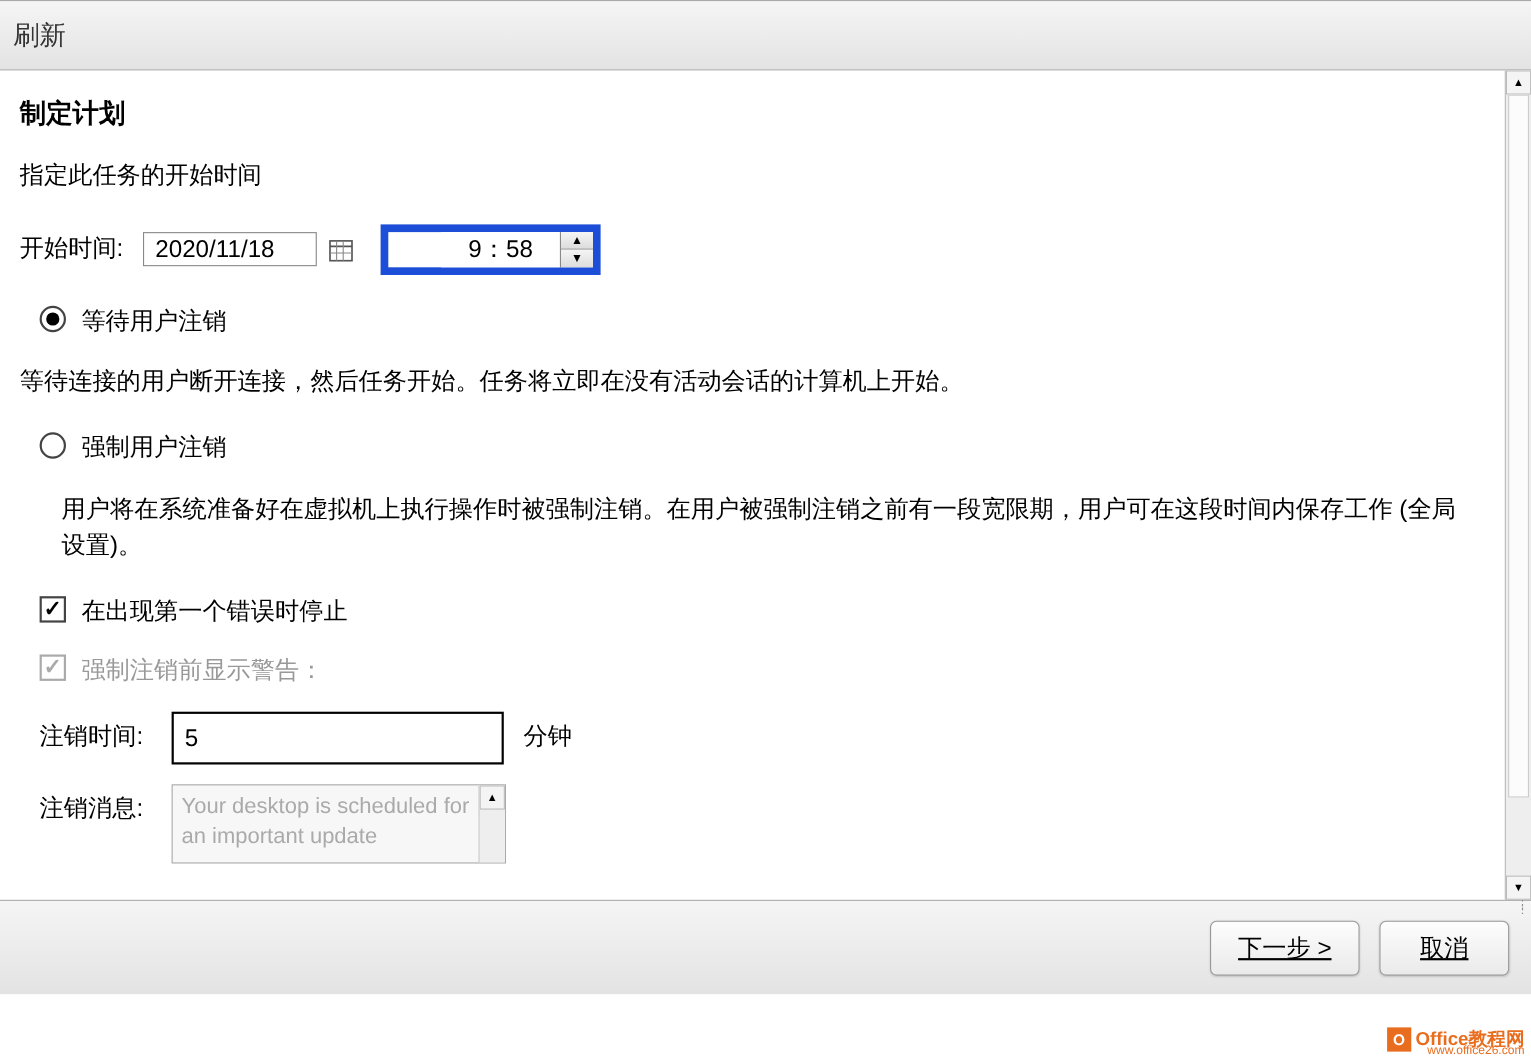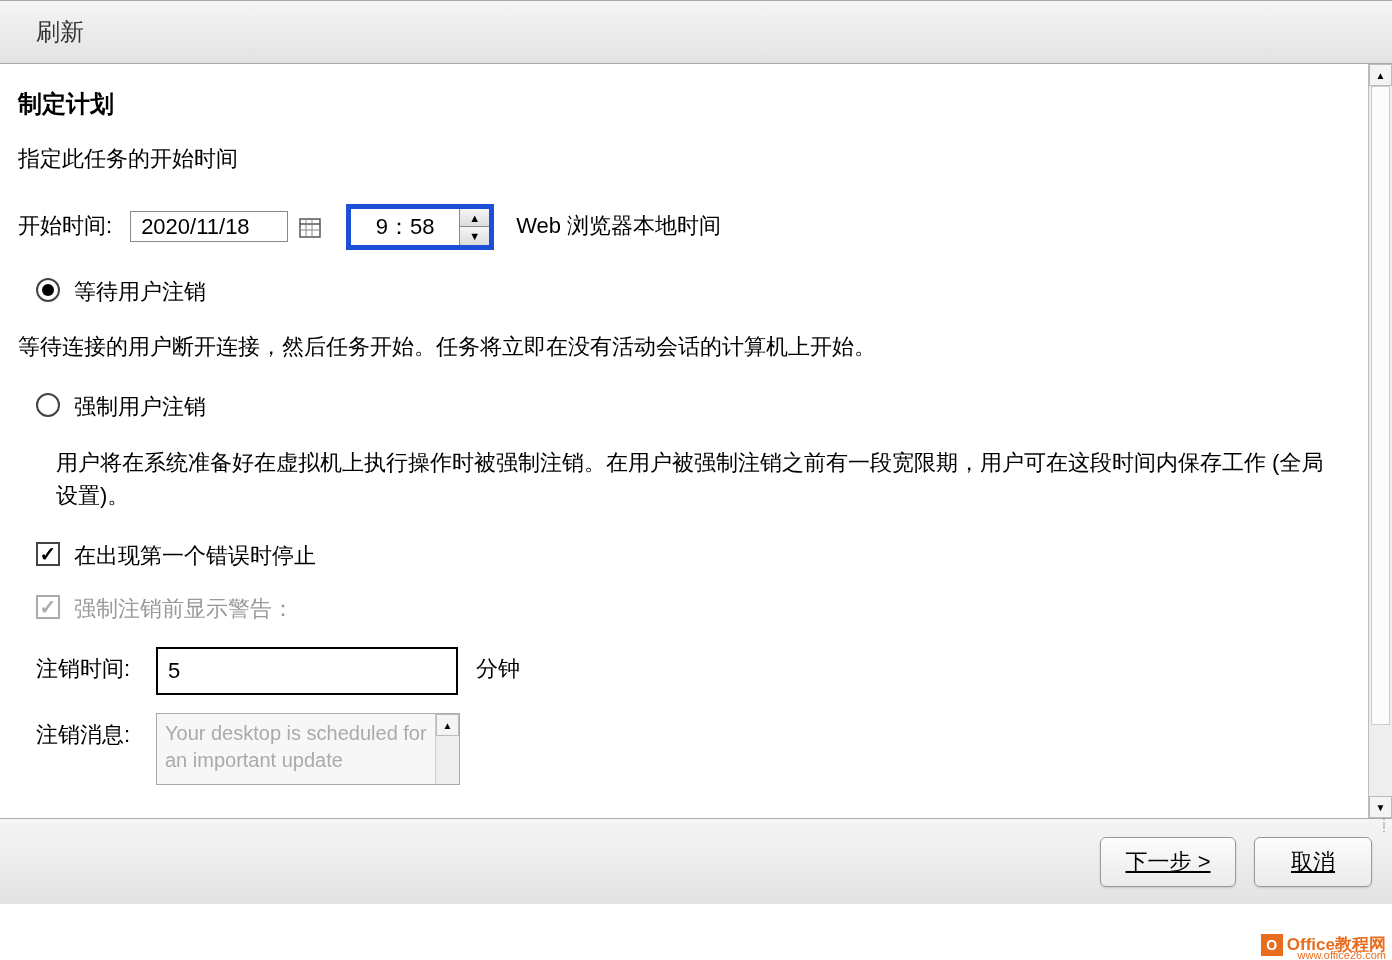--- a/index.html
+++ b/index.html
@@ -12,21 +12,21 @@
       height: 960px;
       overflow: hidden;
     }
     .titlebar {
       height: 64px;
       background: linear-gradient(#f5f5f5, #e3e3e3);
       border-top: 1px solid #aaa;
       border-bottom: 1px solid #aaa;
       display: flex;
       align-items: center;
-      padding-left: 36px;
+      padding-left: 12px;
       font-size: 24px;
       color: #333;
     }
     .content-wrap {
       display: flex;
       height: 754px;
     }
     .content {
       flex: 1;
       padding: 24px 18px 10px 18px;
@@ -55,21 +55,22 @@
     .cal-icon {
       width: 24px; height: 24px;
       margin-left: 10px; margin-right: 24px;
       display: inline-block;
       cursor: pointer;
     }
     .cal-icon svg { display: block; }
     .time-spin {
       display: flex;
       height: 46px;
-      border: 5px solid #1d4ed8;
+      border: 7px solid #1d4ed8;
+      padding-left: 48px;
     }
     .time-input {
       width: 108px;
       border: none;
       font-size: 22px;
       text-align: center;
       outline: none;
     }
     .spin-btns {
       width: 30px;
@@ -221,21 +222,20 @@
             <line x1="2" y1="15" x2="22" y2="15" stroke="#888" stroke-width="1"></line>
           </svg>
       </span>
       <div class="time-spin">
         <input class="time-input" type="text" value="9：58" style="">
         <div class="spin-btns">
           <button class="spin-btn">▲</button>
           <button class="spin-btn">▼</button>
         </div>
       </div>
-      <span class="tz-label">Web 浏览器本地时间</span>
     </div>
 
     <div class="radio-row">
       <span class="radio selected"></span>
       <span class="radio-label">等待用户注销</span>
     </div>
 
     <div class="desc">等待连接的用户断开连接，然后任务开始。任务将立即在没有活动会话的计算机上开始。</div>
 
     <div class="radio-row">

